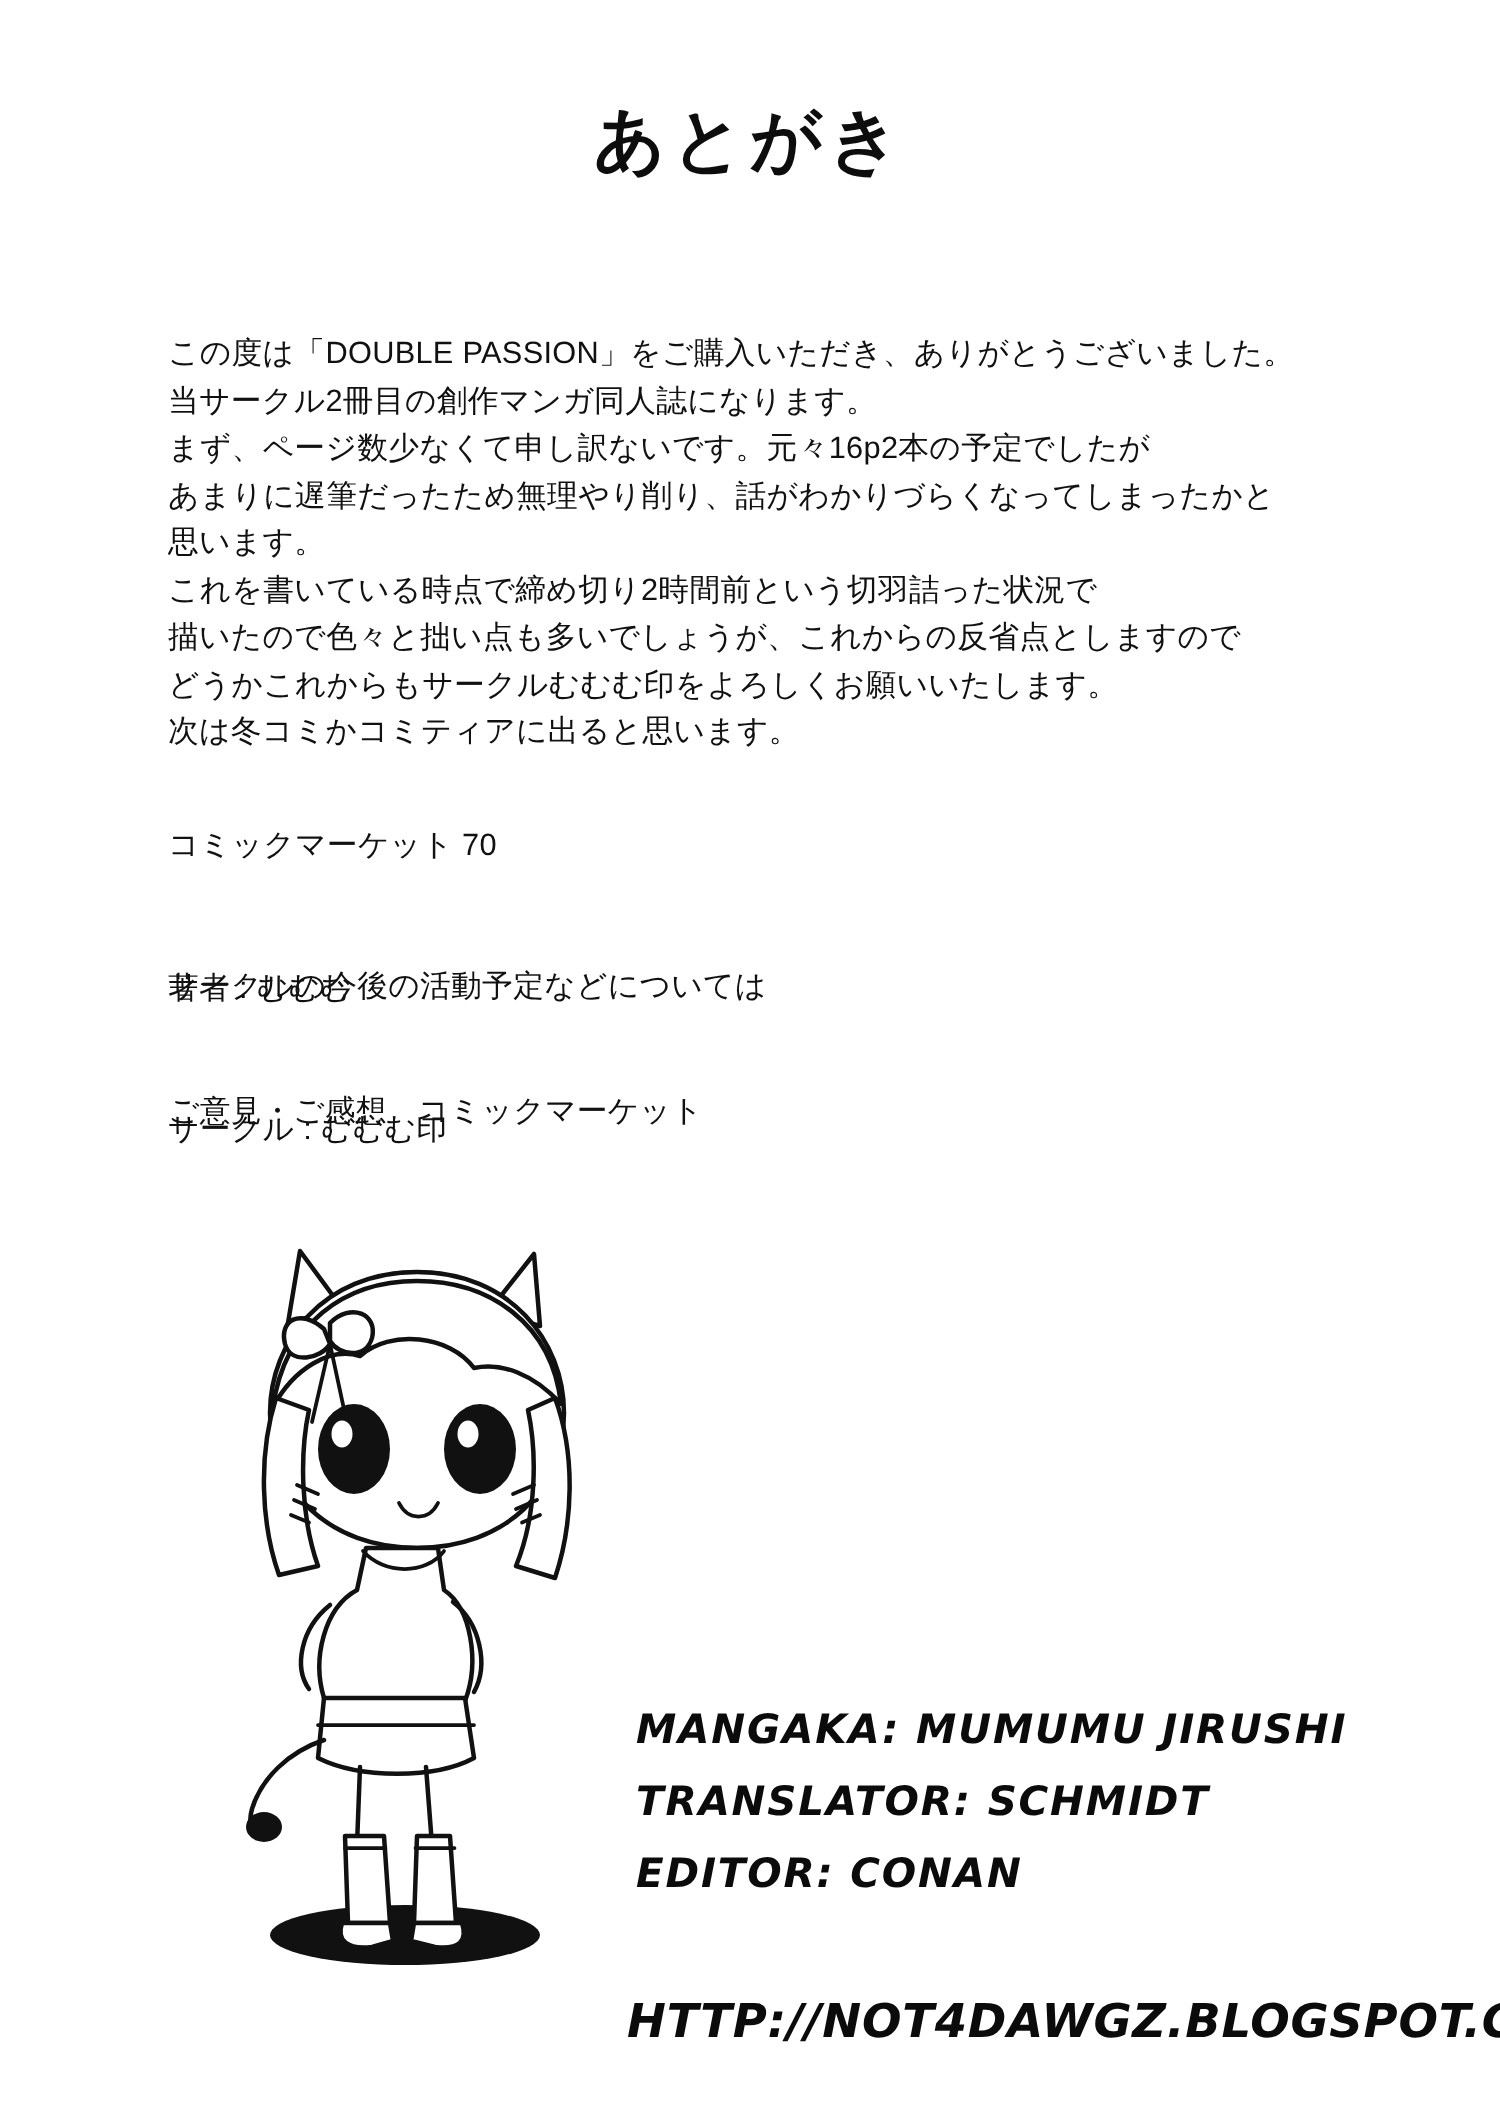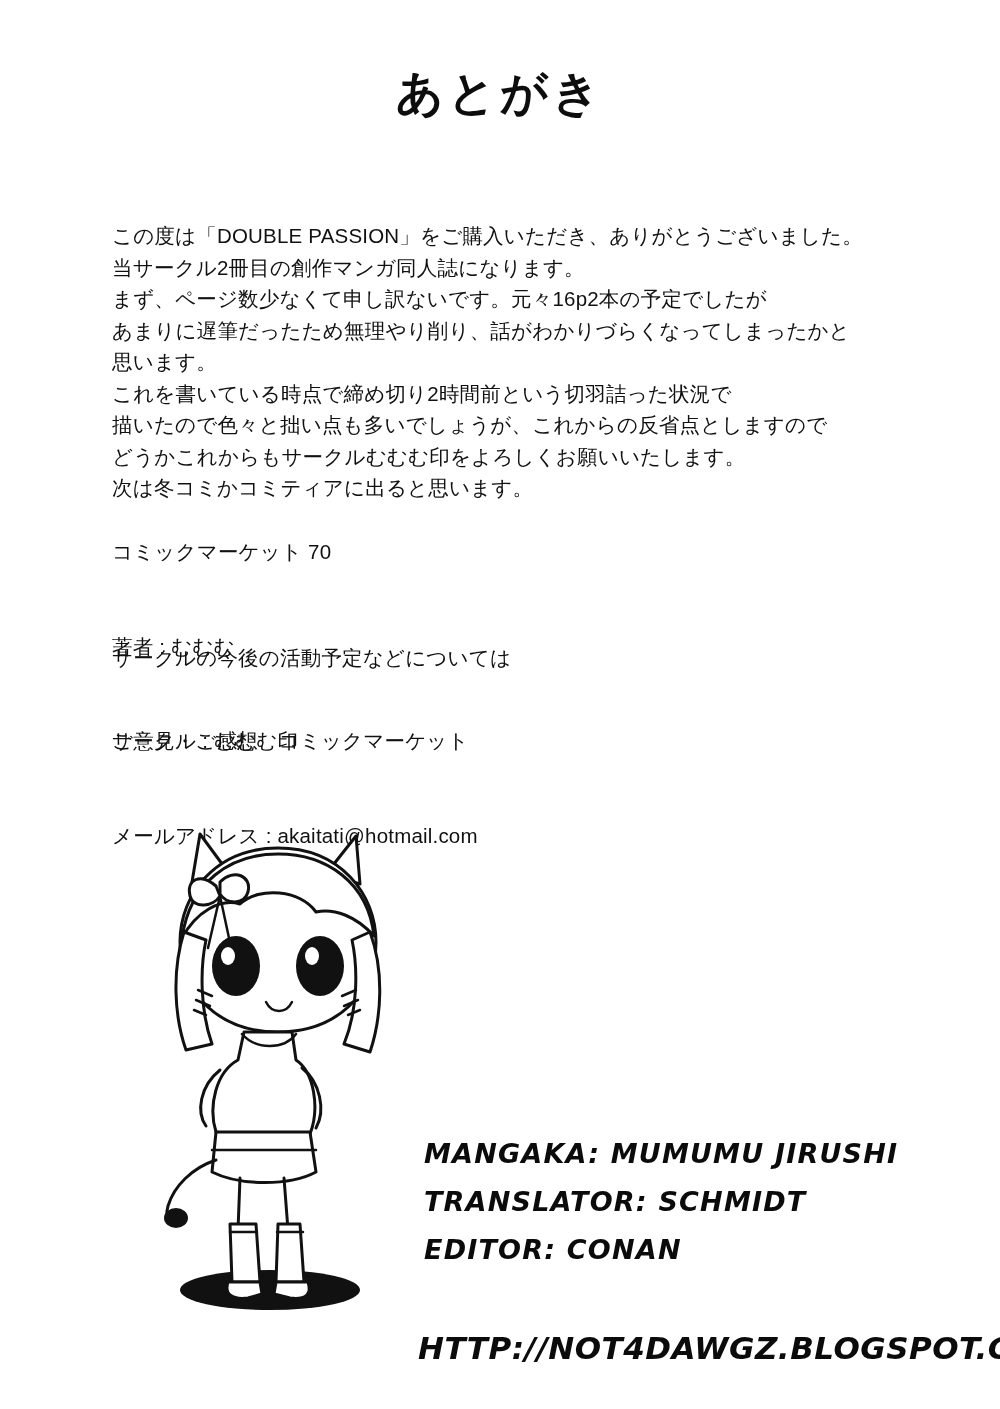--- a/index.html
+++ b/index.html
@@ -41,21 +41,21 @@
   }
   .block {
     position: absolute;
     left: 112px;
     font-size: 20.5px;
     line-height: 31.5px;
     color: #111111;
     white-space: pre-wrap;
     letter-spacing: 0.2px;
   }
-  #credits-block { top: 473px; }
+  #credits-block { top: 485px; }
   #hp-block { top: 580px; font-family: Liberation Serif, serif; }
   #contact-block { top: 662px; }
 
   
   #chibi {
     position: absolute;
     left: 120px;
     top: 820px;
     width: 330px;
     height: 500px;
@@ -110,21 +110,20 @@
     <div>著者 : むむむ</div>
     <div>サークル : むむむ印</div>
   </div>
 
   <div class="block" id="hp-block">
     <div>サークルの今後の活動予定などについては</div>
   </div>
 
   <div class="block" id="contact-block">
     <div>ご意見・ご感想　コミックマーケット</div>
-    <div>メールアドレス : akaitati@hotmail.com</div>
   </div>
 
   <svg id="chibi" viewBox="0 0 330 500">
     <g fill="none" stroke="#111111" stroke-width="3" stroke-linecap="round" stroke-linejoin="round">
 
       <ellipse cx="150" cy="470" rx="90" ry="20" fill="#111111" stroke="none"></ellipse>
 
       <path d="M72 62 L80 14 L108 52 Z" fill="#ffffff"></path>
       <path d="M206 54 L236 16 L240 64 Z" fill="#ffffff"></path>
 

